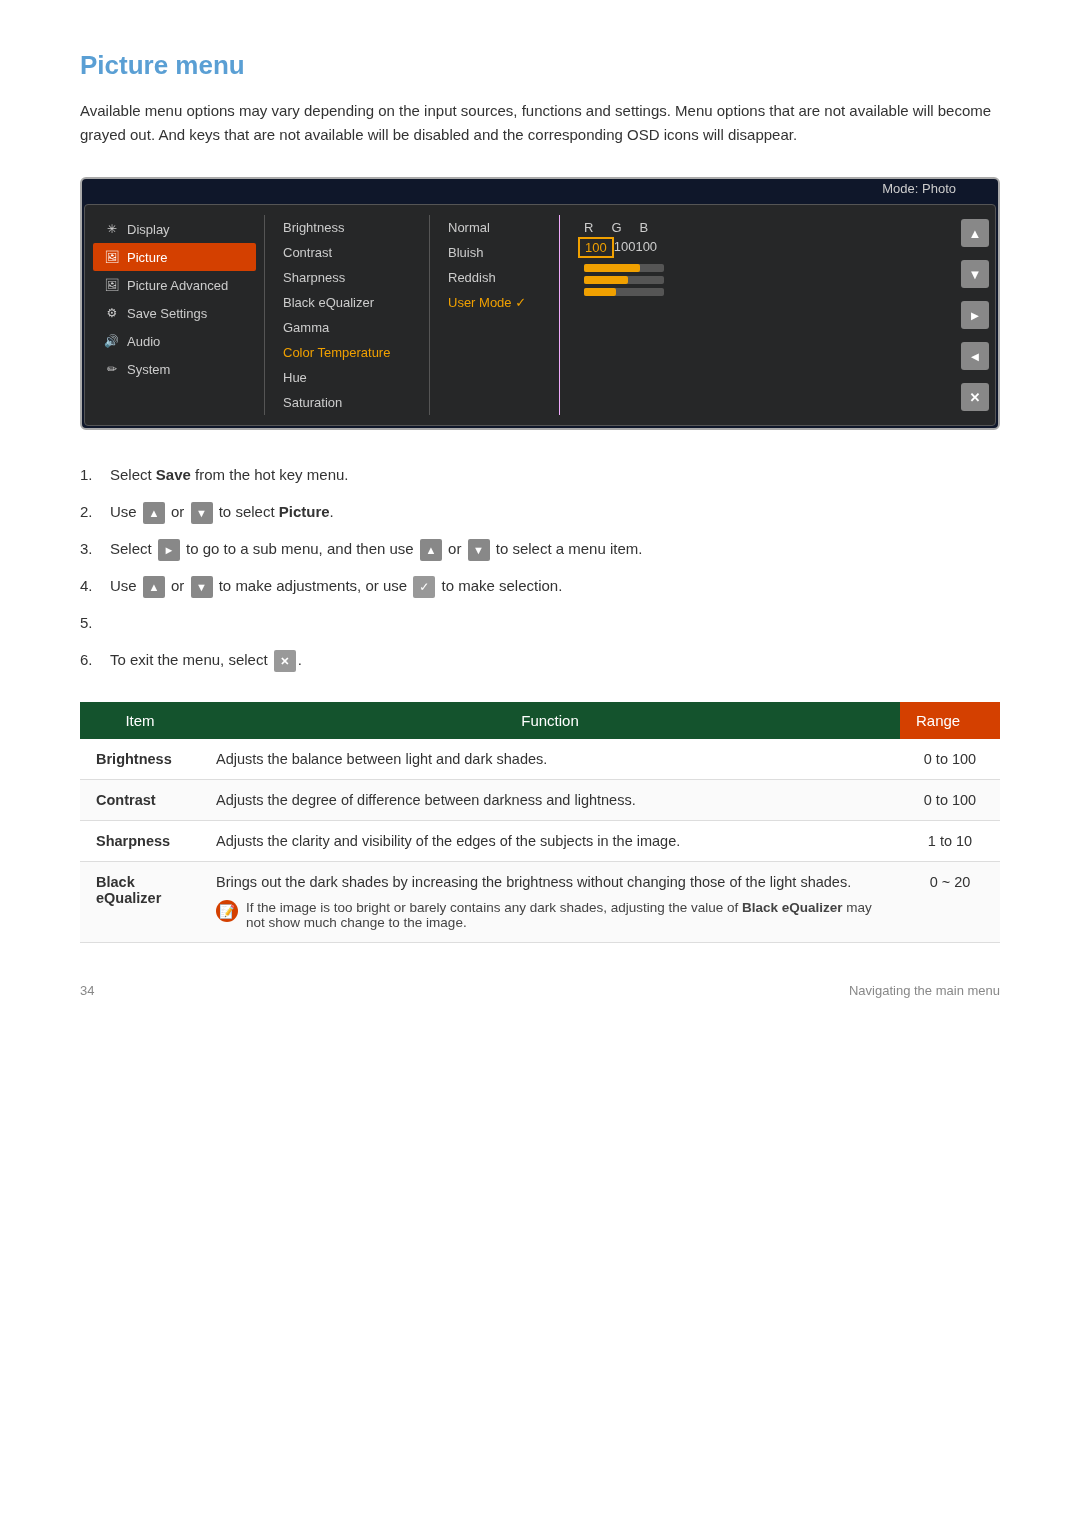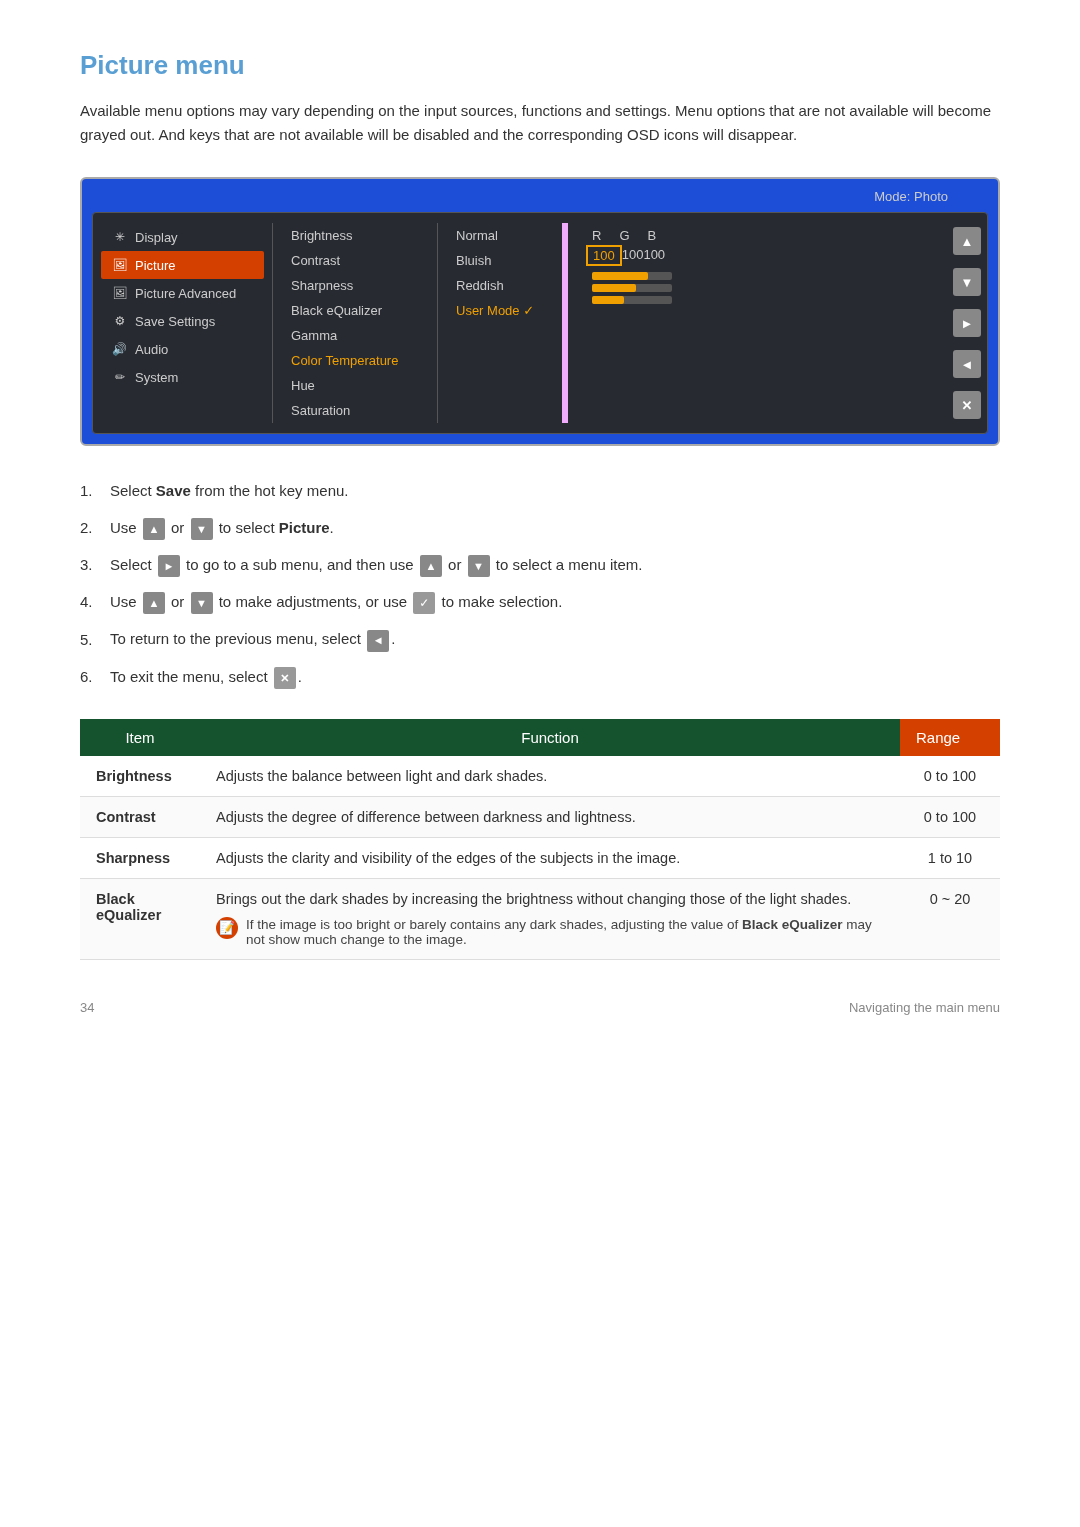--- a/index.html
+++ b/index.html
@@ -26,22 +26,22 @@
       font-size: 15px;
       line-height: 1.6;
       margin-bottom: 30px;
       color: #333;
     }
 
     
     .osd-container {
       border: 2px solid #aaa;
       border-radius: 6px;
-      background: #1d4ed8;
-      padding: 10px;
+      background: #0f172a;
+      padding: 2px;
       margin-bottom: 34px;
       position: relative;
       width: 100%;
     }
 
     .osd-mode-bar {
       text-align: right;
       color: #ccc;
       font-size: 13px;
       margin-bottom: 8px;
@@ -109,21 +109,21 @@
 
     .osd-sub-item.active {
       color: #f0a000;
     }
 
     
     .osd-col-vals {
       width: 130px;
       display: flex;
       flex-direction: column;
-      border-right: 6px solid #f0abfc;
+      border-right: 1px solid #f0abfc;
       padding: 0 8px;
     }
 
     .osd-val-item {
       padding: 5px 10px;
       color: #ccc;
       font-size: 13px;
     }
 
     .osd-val-item.user-mode {
@@ -453,21 +453,20 @@
     <li>
       <span class="step-num">3.</span>
       <span>Select <span class="inline-btn">►</span> to go to a sub menu, and then use <span class="inline-btn">▲</span> or <span class="inline-btn">▼</span> to select a menu item.</span>
     </li>
     <li>
       <span class="step-num">4.</span>
       <span>Use <span class="inline-btn">▲</span> or <span class="inline-btn">▼</span> to make adjustments, or use <span class="inline-check">✓</span> to make selection.</span>
     </li>
     <li>
       <span class="step-num">5.</span>
-      <span>To return to the previous menu, select <span class="inline-btn">◄</span>.</span>
     </li>
     <li>
       <span class="step-num">6.</span>
       <span>To exit the menu, select <span class="inline-btn exit-btn" style="background:#999;">✕</span>.</span>
     </li>
   </ol>
 </div>
 
 <table class="info-table">
   <thead>

